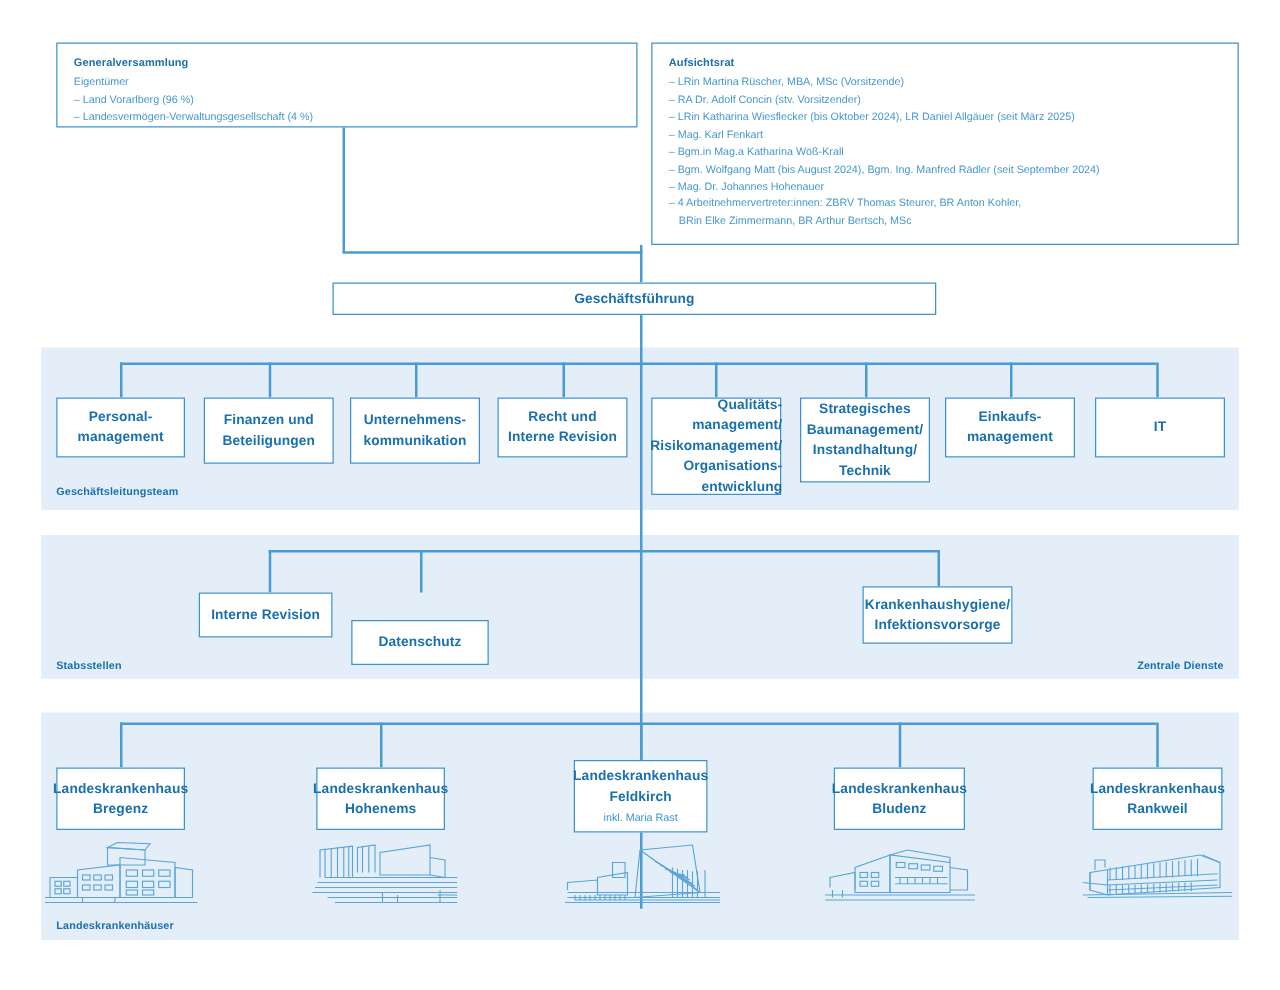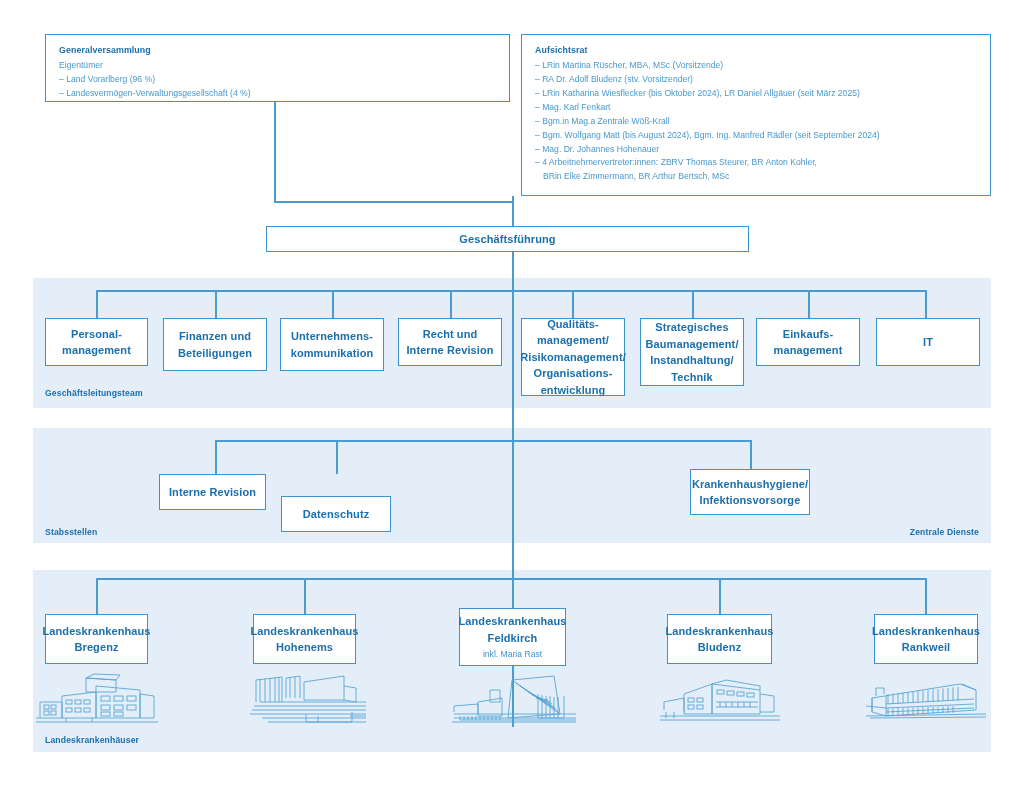--- a/index.html
+++ b/index.html
@@ -116,24 +116,24 @@
   <div class="infobox" style="left:45px; top:34px; width:465px; height:68px;">
     <div class="heading">Generalversammlung</div>
     <div class="line">Eigentümer</div>
     <div class="line">– Land Vorarlberg (96 %)</div>
     <div class="line">– Landesvermögen-Verwaltungsgesellschaft (4 %)</div>
   </div>
 
   <div class="infobox" style="left:521px; top:34px; width:470px; height:162px;">
     <div class="heading">Aufsichtsrat</div>
     <div class="line">– LRin Martina Rüscher, MBA, MSc (Vorsitzende)</div>
-    <div class="line">– RA Dr. Adolf Bludenz (stv. Vorsitzender)</div>
+    <div class="line">– RA Dr. Adolf Concin (stv. Vorsitzender)</div>
     <div class="line">– LRin Katharina Wiesflecker (bis Oktober 2024), LR Daniel Allgäuer (seit März 2025)</div>
     <div class="line">– Mag. Karl Fenkart</div>
-    <div class="line">– Bgm.in Mag.a Zentrale Wöß-Krall</div>
+    <div class="line">– Bgm.in Mag.a Katharina Wöß-Krall</div>
     <div class="line">– Bgm. Wolfgang Matt (bis August 2024), Bgm. Ing. Manfred Rädler (seit September 2024)</div>
     <div class="line">– Mag. Dr. Johannes Hohenauer</div>
     <div class="line">– 4 Arbeitnehmervertreter:innen: ZBRV Thomas Steurer, BR Anton Kohler,</div>
     <div class="line indent">BRin Elke Zimmermann, BR Arthur Bertsch, MSc</div>
   </div>
 
   <div class="vline" style="left:274px; top:102px; height:100px;"></div>
   <div class="hline" style="left:274px; top:201px; width:240px;"></div>
 
   <div class="vline" style="left:512px; top:196px; height:30px;"></div>
@@ -164,21 +164,21 @@
 Beteiligungen</div>
   </div>
   <div class="box" style="left:280px; top:318px; width:104px; height:53px;">
     <div class="title" style="white-space:pre-line;">Unternehmens-
 kommunikation</div>
   </div>
   <div class="box" style="left:398px; top:318px; width:104px; height:48px;">
     <div class="title" style="white-space:pre-line;">Recht und
 Interne Revision</div>
   </div>
-  <div class="box" style="left:521px; top:318px; width:104px; height:78px;">
+  <div class="box" style="left:521px; top:318px; width:104px; height:78px;text-align:right;">
     <div class="title" style="white-space:pre-line;">Qualitäts-
 management/
 Risikomanagement/
 Organisations-
 entwicklung</div>
   </div>
   <div class="box" style="left:640px; top:318px; width:104px; height:68px;">
     <div class="title" style="white-space:pre-line;">Strategisches
 Baumanagement/
 Instandhaltung/

